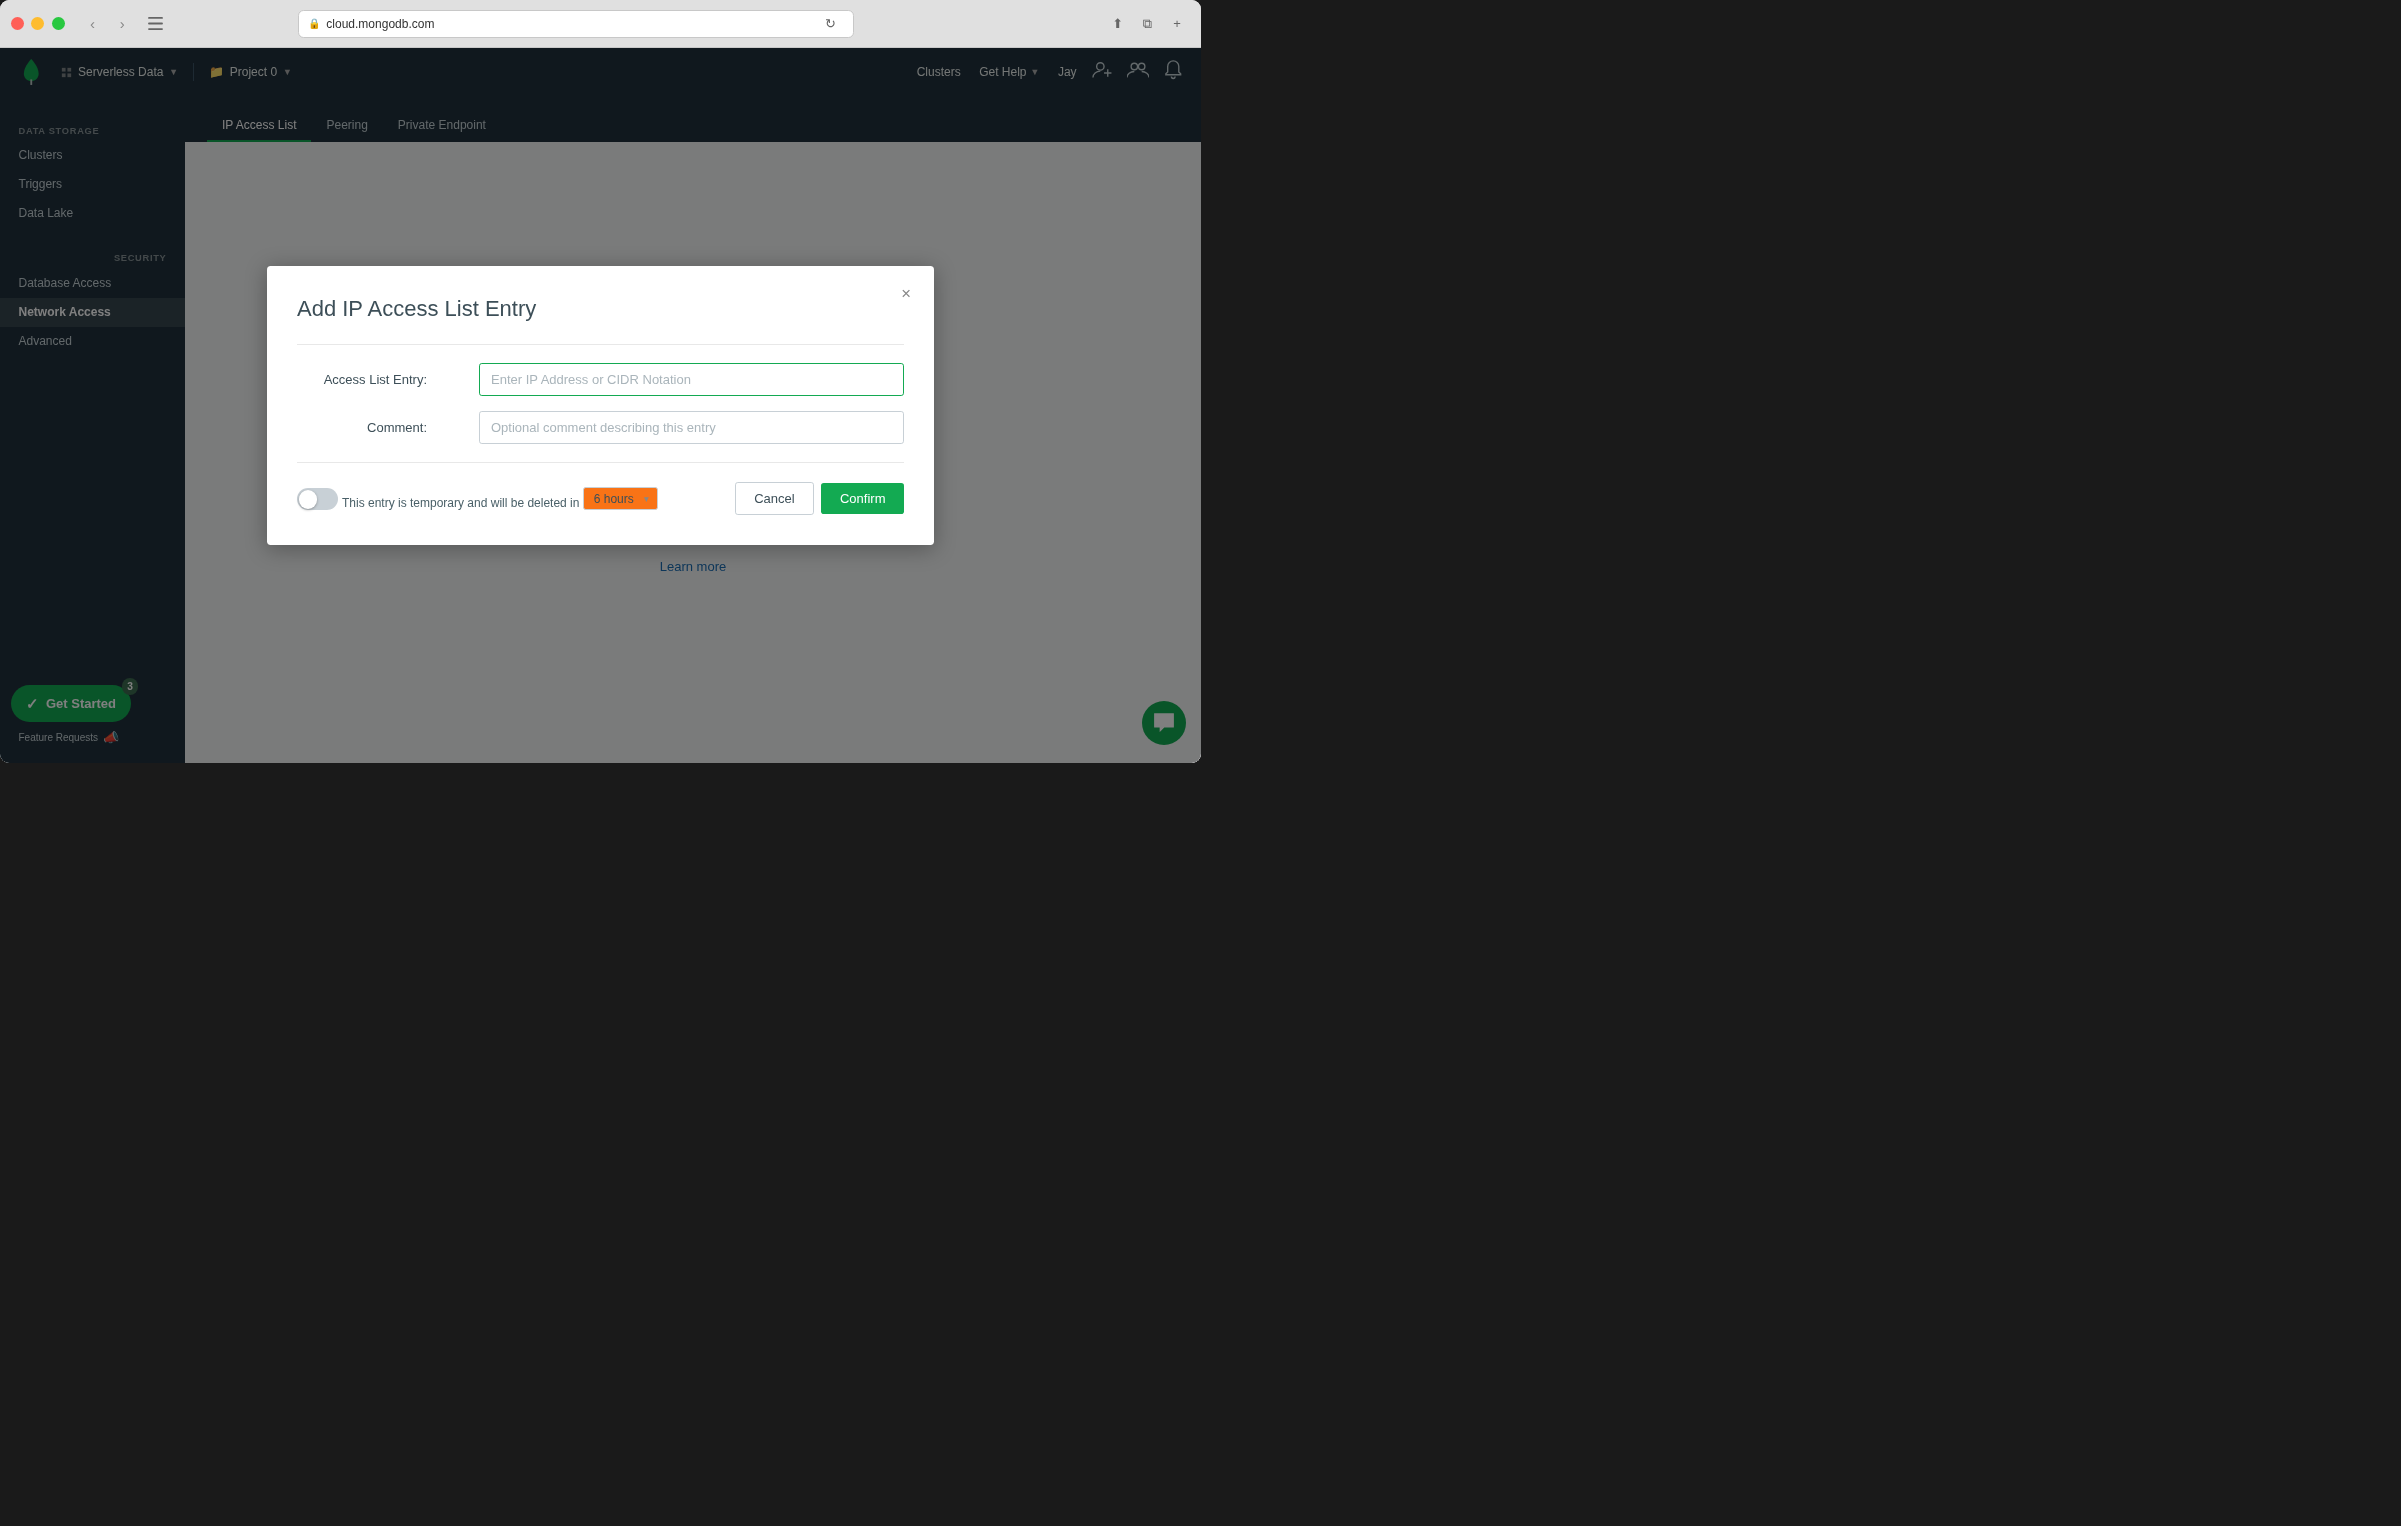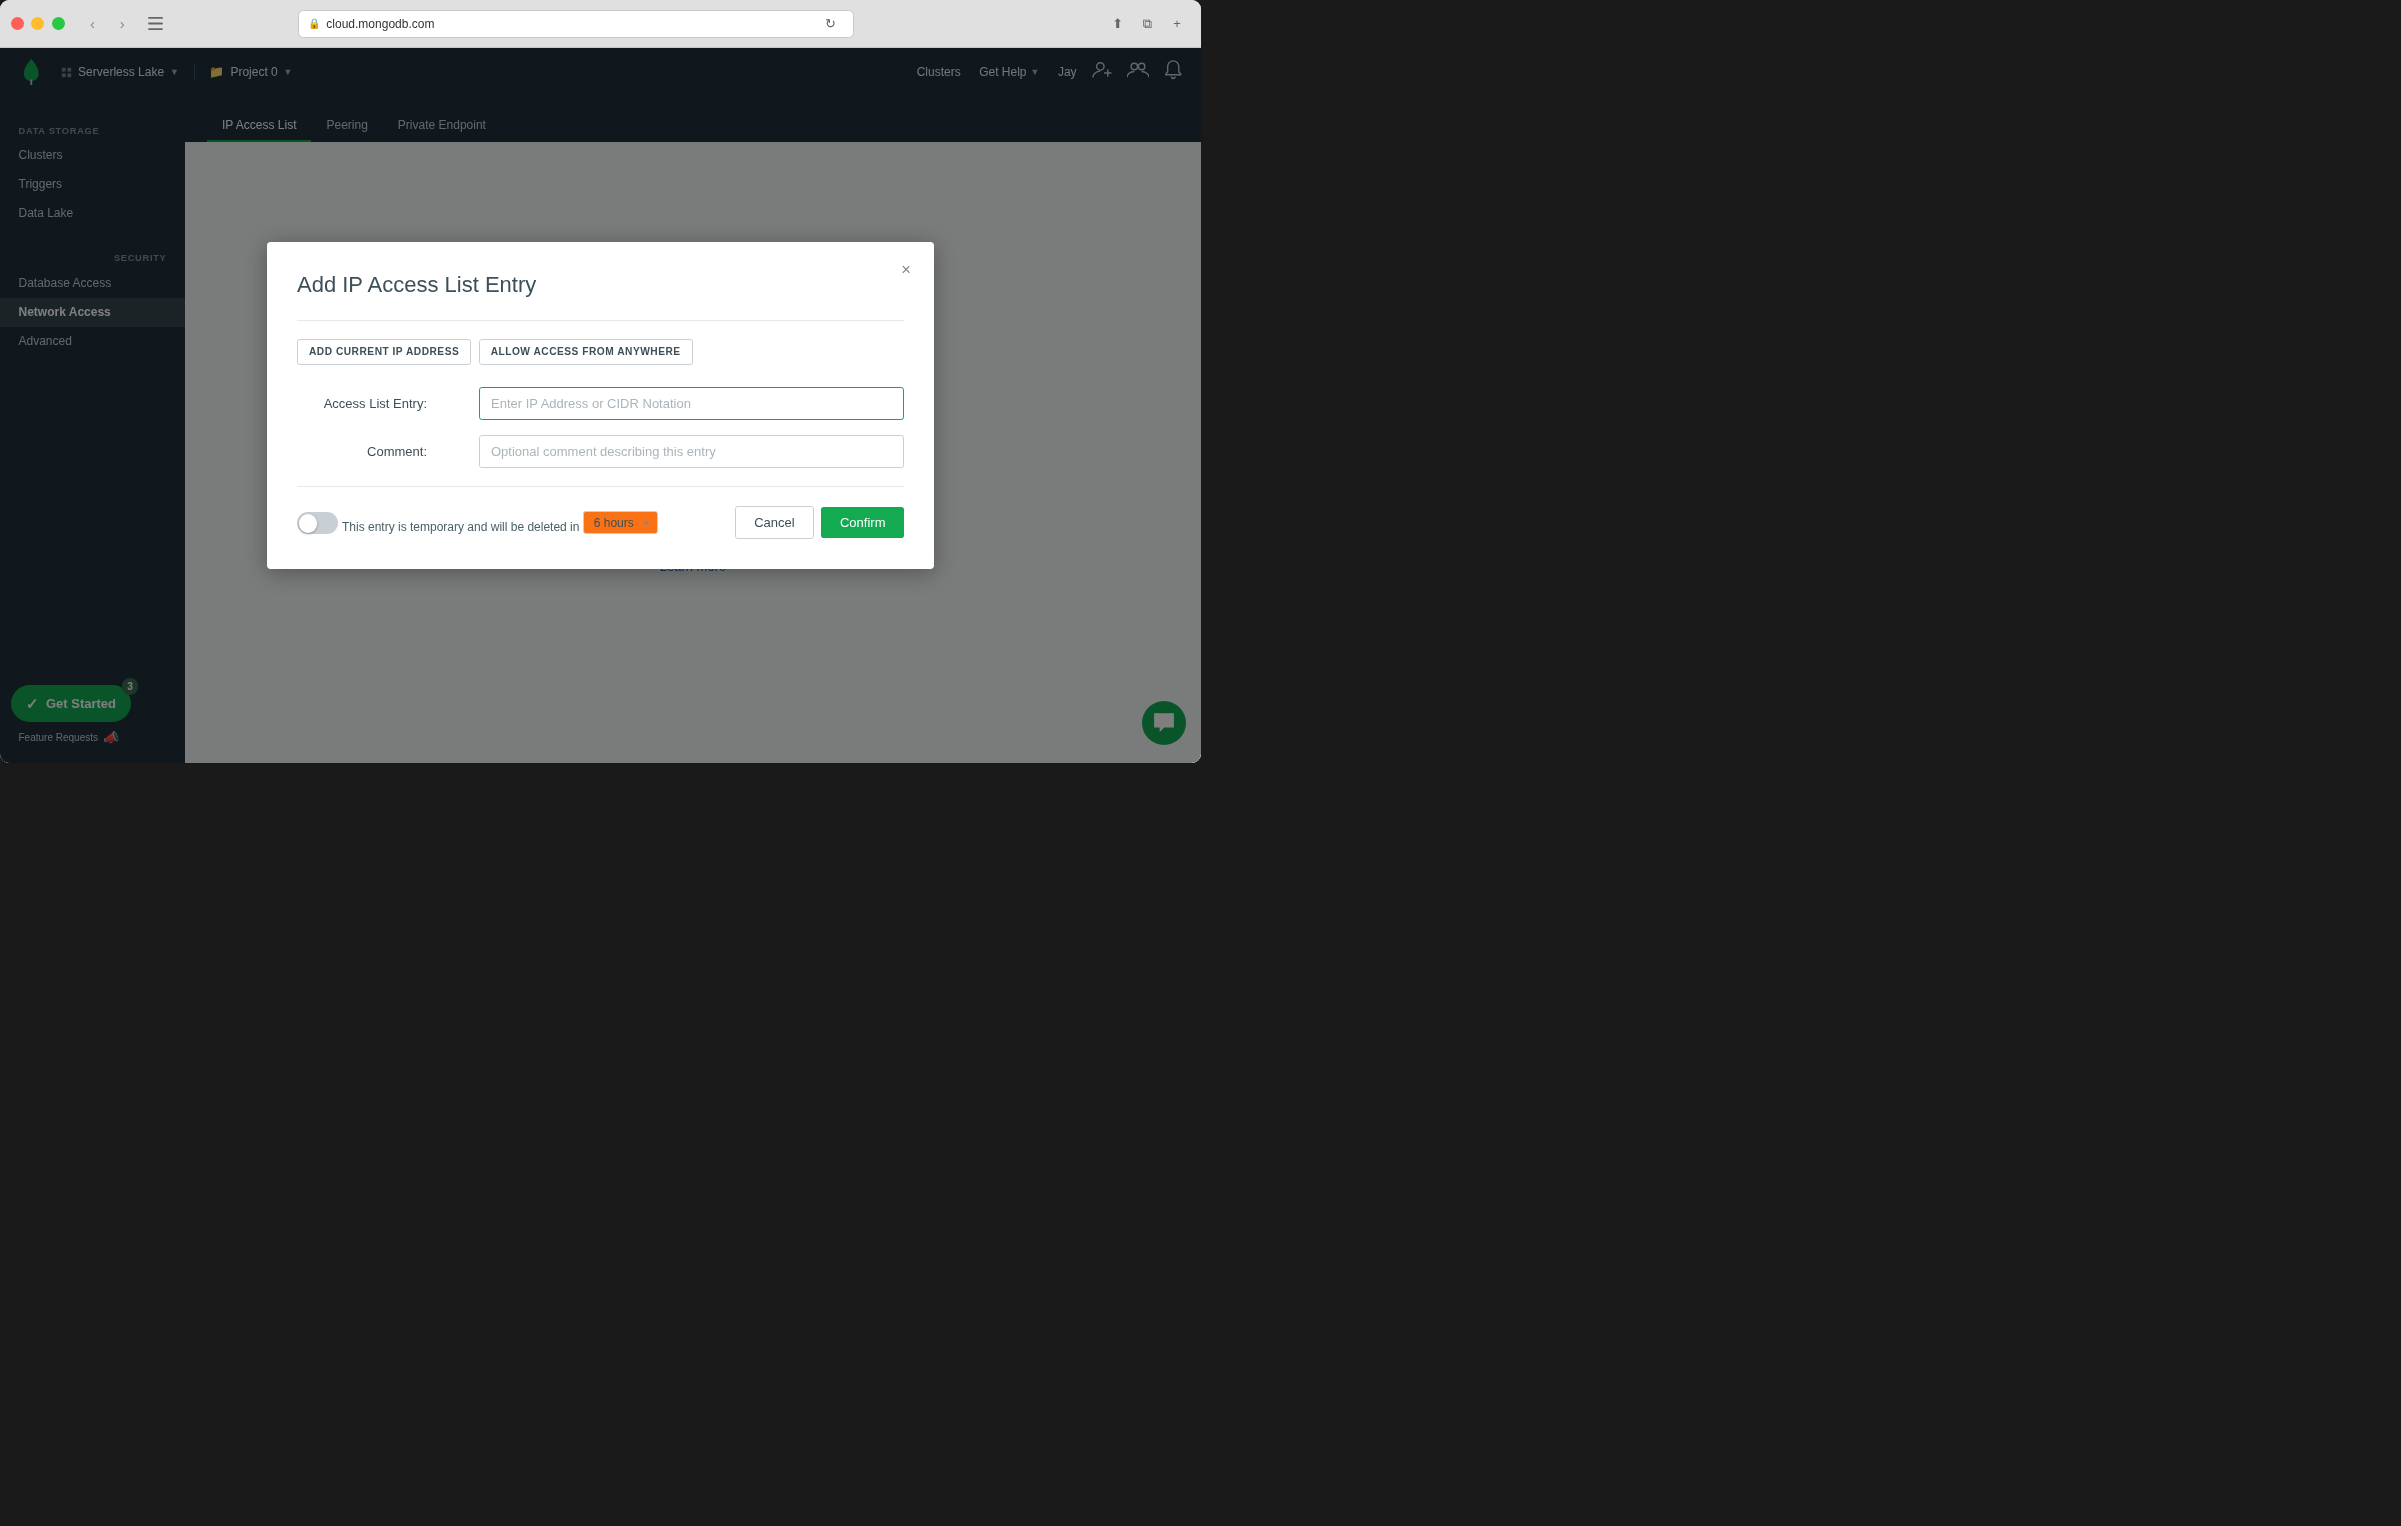--- a/index.html
+++ b/index.html
@@ -672,21 +672,21 @@
           <rect x="9" y="22" width="2" height="6" fill="#b8c4c2"></rect>
         </svg>
       </div>
       <div class="org-selector">
         <svg width="13" height="13" viewBox="0 0 14 14" fill="none" style="opacity:0.7">
           <rect x="2" y="2" width="4" height="4" fill="#aaa"></rect>
           <rect x="8" y="2" width="4" height="4" fill="#aaa"></rect>
           <rect x="2" y="8" width="4" height="4" fill="#aaa"></rect>
           <rect x="8" y="8" width="4" height="4" fill="#aaa"></rect>
         </svg>
-        <span>Serverless Lake</span>
+        <span>Serverless Data</span>
         <span class="org-dropdown">▼</span>
       </div>
       <div class="header-divider"></div>
       <div class="project-selector">
         <span class="folder-icon">📁</span>
         <span>Project 0</span>
         <span class="org-dropdown">▼</span>
       </div>
       <div class="header-nav">
         <span>Clusters</span>
@@ -797,24 +797,20 @@
       </button>
     </div>
 
     <div class="overlay">
       <div class="modal">
         <button class="modal-close">×</button>
         <h2 class="modal-title">Add IP Access List Entry</h2>
         <div class="modal-divider"></div>
 
 
-        <div class="quick-buttons">
-          <button class="quick-btn">ADD CURRENT IP ADDRESS</button>
-          <button class="quick-btn">ALLOW ACCESS FROM ANYWHERE</button>
-        </div>
 
         <div class="form-row">
           <label class="form-label">Access List Entry:</label>
           <input class="form-input" type="text" placeholder="Enter IP Address or CIDR Notation" style="">
         </div>
 
         <div class="form-row">
           <label class="form-label">Comment:</label>
           <input class="form-input comment" type="text" placeholder="Optional comment describing this entry" style="">
         </div>

